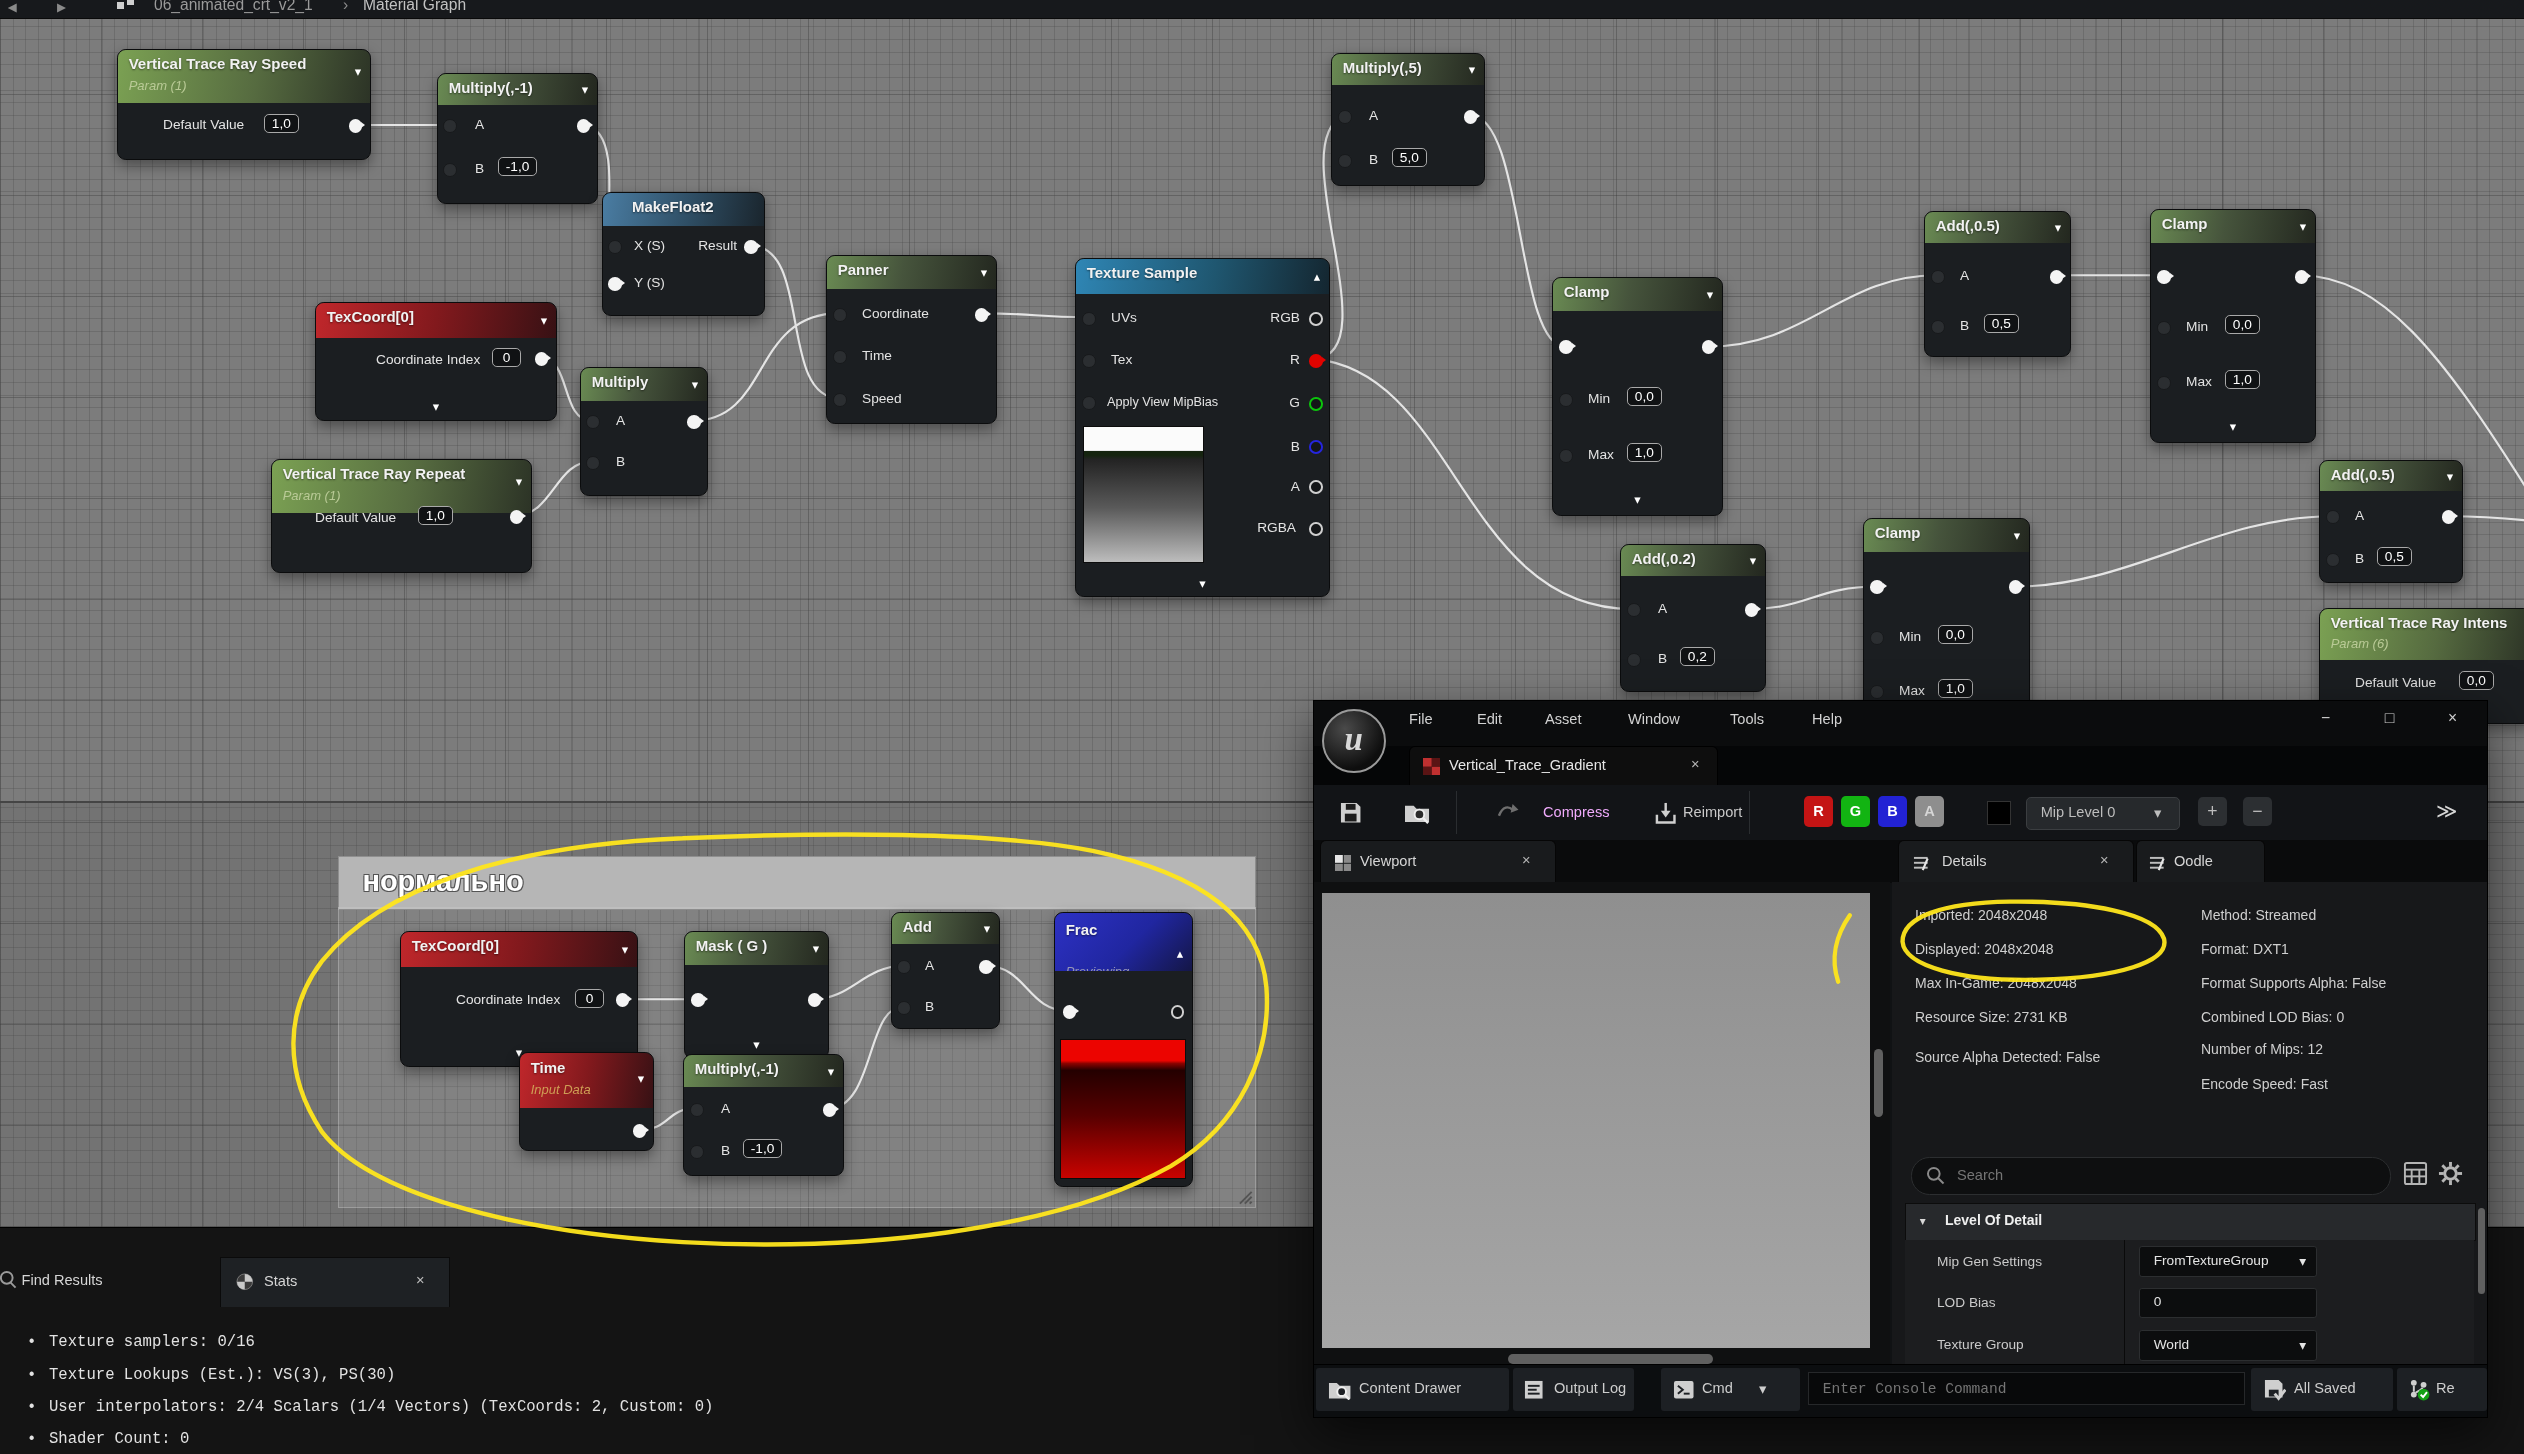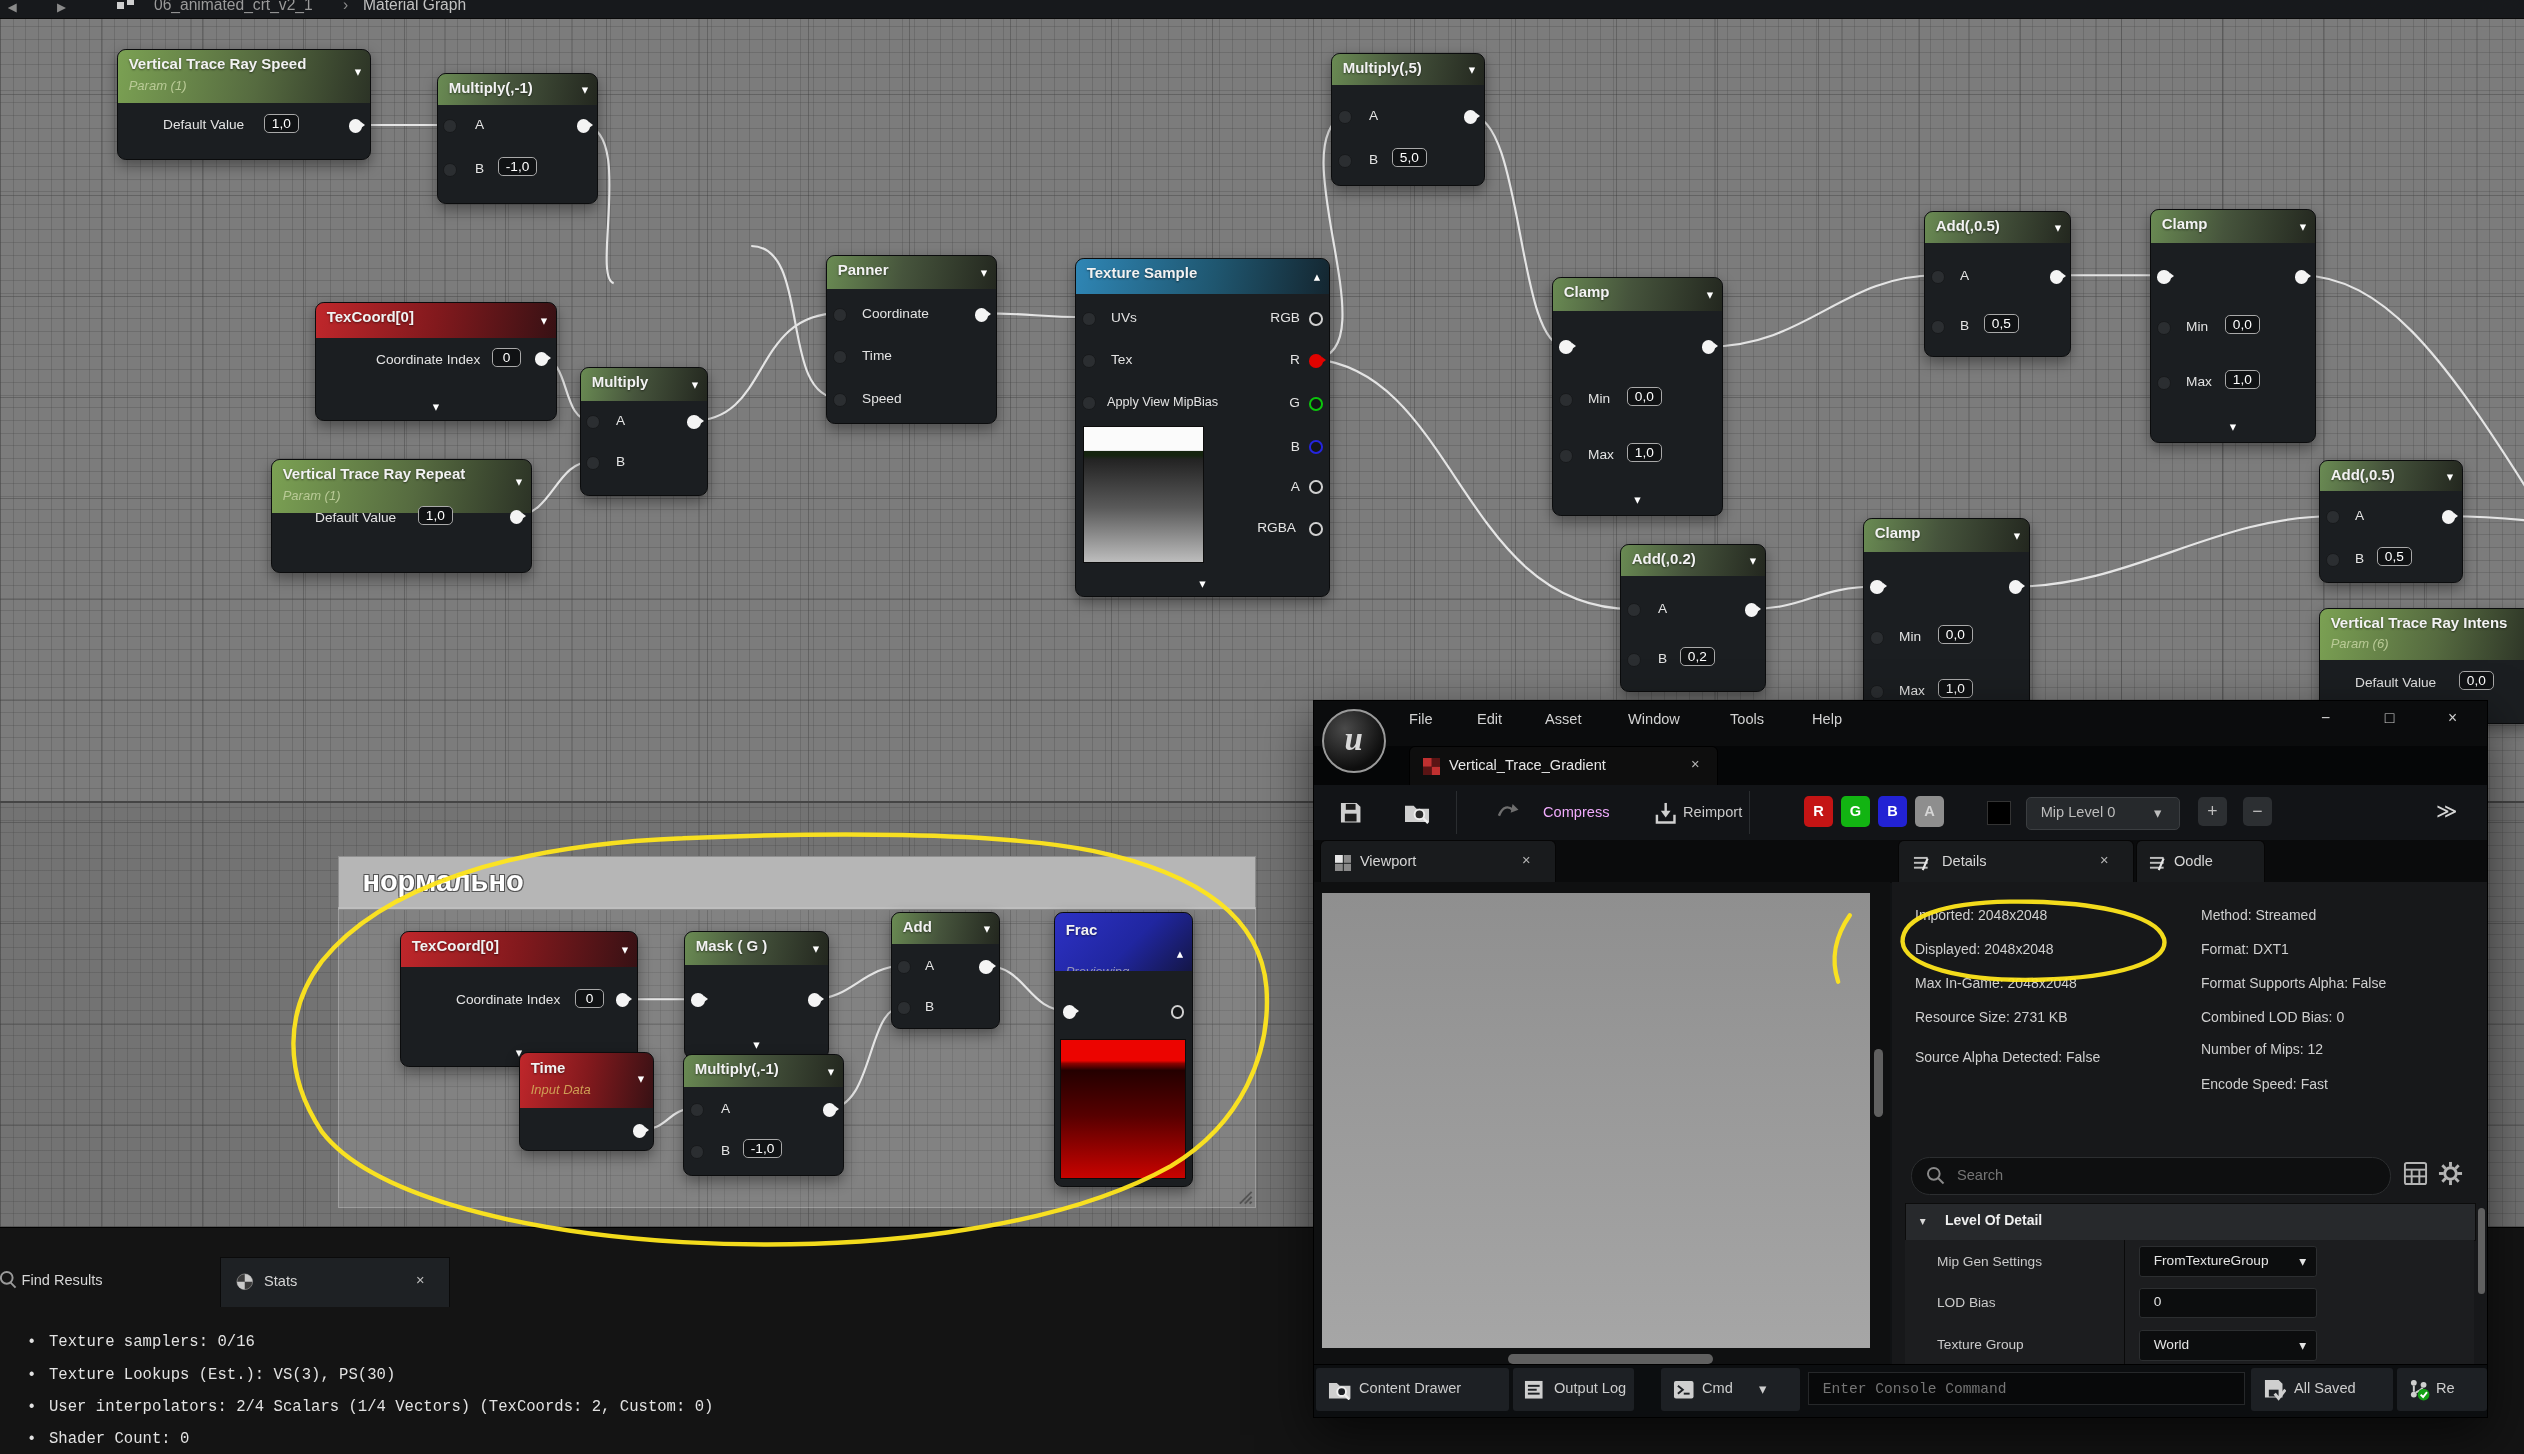--- a/index.html
+++ b/index.html
@@ -155,20 +155,31 @@
       <span class="ch" style="top:7.8px">▾</span>
     </div>
     <span class="pn dk" style="left:4.9px;top:45px"></span>
     <span class="nl" style="left:37px;top:43px">A</span>
     <span class="pn wt" style="right:6.8px;top:45px"></span>
     <span class="pn dk" style="left:4.9px;top:89px"></span>
     <span class="nl" style="left:37px;top:87px">B</span>
     <span class="vb" style="left:60px;top:83px">-1,0</span>
   </div>
 
+  <div class="nd" style="left:602px;top:192px;width:161px;height:122px">
+    <div class="nh h-blue" style="height:33px">
+      <span class="nt" style="left:29px">MakeFloat2</span>
+    </div>
+    <span class="pn dk" style="left:4.9px;top:47px"></span>
+    <span class="nl" style="left:31px;top:45px">X (S)</span>
+    <span class="nl" style="right:27px;top:45px">Result</span>
+    <span class="pn wt" style="right:5.9px;top:47px"></span>
+    <span class="pn wt" style="left:4.9px;top:84px"></span>
+    <span class="nl" style="left:31px;top:82px">Y (S)</span>
+  </div>
 
   <div class="nd" style="left:315px;top:302px;width:240px;height:117px">
     <div class="nh h-red" style="height:35px">
       <span class="nt">TexCoord[0]</span>
       <span class="ch" style="top:9.8px">▾</span>
     </div>
     <span class="nl" style="left:60px;top:49px">Coordinate Index</span>
     <span class="vb" style="left:176px;top:45px">0</span>
     <span class="pn wt" style="right:7.8px;top:49px"></span>
     <span class="bc" style="bottom:5.9px">▾</span>

